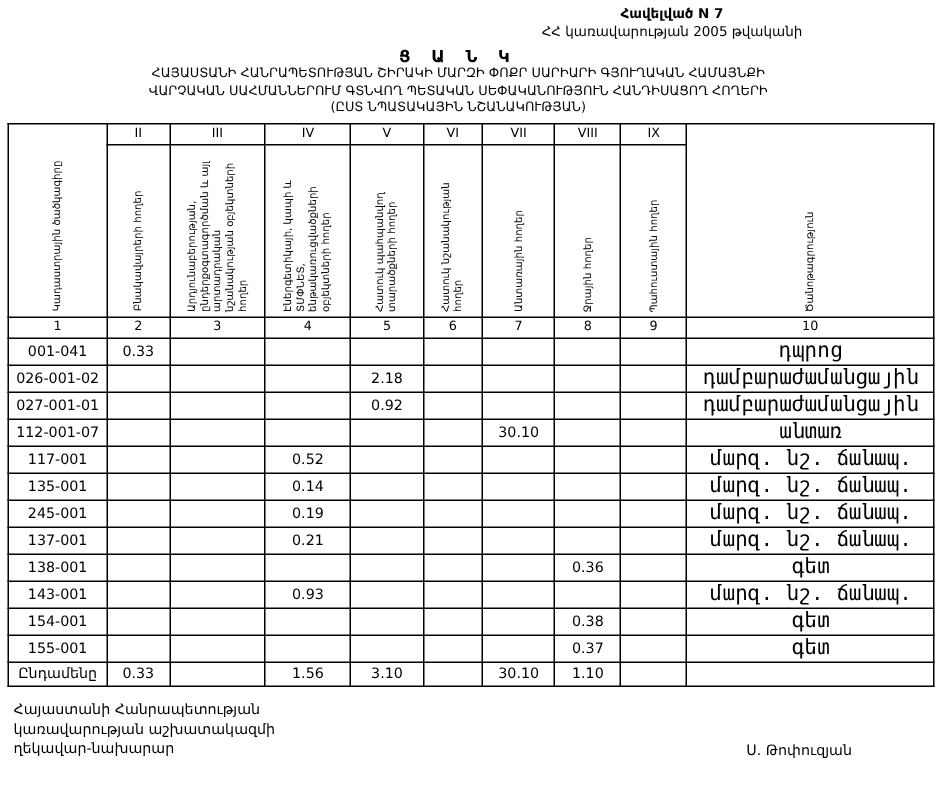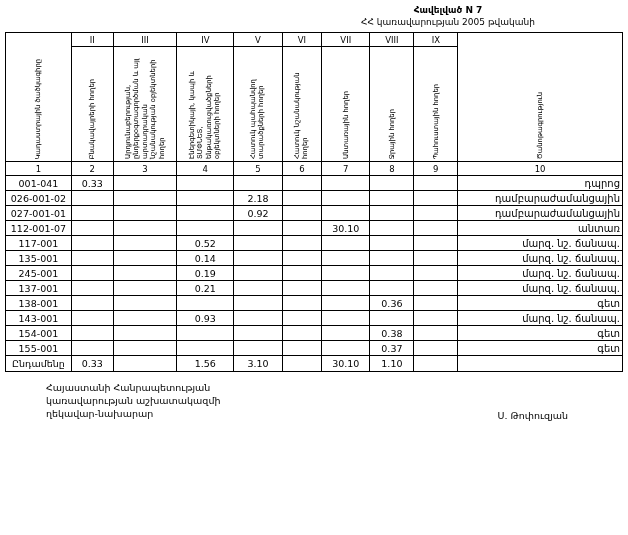--- a/index.html
+++ b/index.html
@@ -20,37 +20,43 @@
   .vh{height:114px;vertical-align:bottom;text-align:center;}
   .vtext{
     writing-mode:vertical-rl;transform:rotate(180deg);
     display:inline-block;font-size:6.8px;line-height:1.25;
     max-height:110px;text-align:left;white-space:normal;
   }
   .num-row td{height:13px;text-align:center;font-size:8.5px;}
   tbody td{height:14px;font-size:9.5px;}
   td.code{text-align:center;padding-left:2px;}
   td.val{text-align:center;}
-  td.note{text-align:right;padding-left:3px;font-size:10px;}
+  td.note{text-align:center;padding-left:3px;font-size:14px;font-family:Liberation Mono, monospace;}
   .total-row td{height:15px;}
   .footer{display:flex;justify-content:space-between;align-items:flex-end;
-    padding:10px 38px 0 4px;margin-left:37px;}
+    padding:10px 38px 0 4px;}
   .footer-left{font-size:9.5px;line-height:1.35;}
   .signature{font-size:9.5px;}
 </style>
 </head>
 <body>
 
 <div class="page">
 
   <div class="appendix">
     <div class="l1">Հավելված N 7</div>
     <div>ՀՀ կառավարության 2005 թվականի</div>
   </div>
 
+  <div class="title-block">
+    <div class="main-title">Ց Ա Ն Կ</div>
+    <div class="subtitle-line">ՀԱՅԱՍՏԱՆԻ ՀԱՆՐԱՊԵՏՈՒԹՅԱՆ ՇԻՐԱԿԻ ՄԱՐԶԻ ՓՈՔՐ ՍԱՐԻԱՐԻ ԳՅՈՒՂԱԿԱՆ ՀԱՄԱՅՆՔԻ</div>
+    <div class="subtitle-line">ՎԱՐՉԱԿԱՆ ՍԱՀՄԱՆՆԵՐՈՒՄ ԳՏՆՎՈՂ ՊԵՏԱԿԱՆ ՍԵՓԱԿԱՆՈՒԹՅՈՒՆ ՀԱՆԴԻՍԱՑՈՂ ՀՈՂԵՐԻ</div>
+    <div class="subtitle-line">(ԸՍՏ ՆՊԱՏԱԿԱՅԻՆ ՆՇԱՆԱԿՈՒԹՅԱՆ)</div>
+  </div>
 
   <table>
     <colgroup>
       <col style="width:60px">
         <col style="width:38px">
         <col style="width:58px">
       <col style="width:52px">
         <col style="width:44px">
         <col style="width:36px">
       <col style="width:44px">

